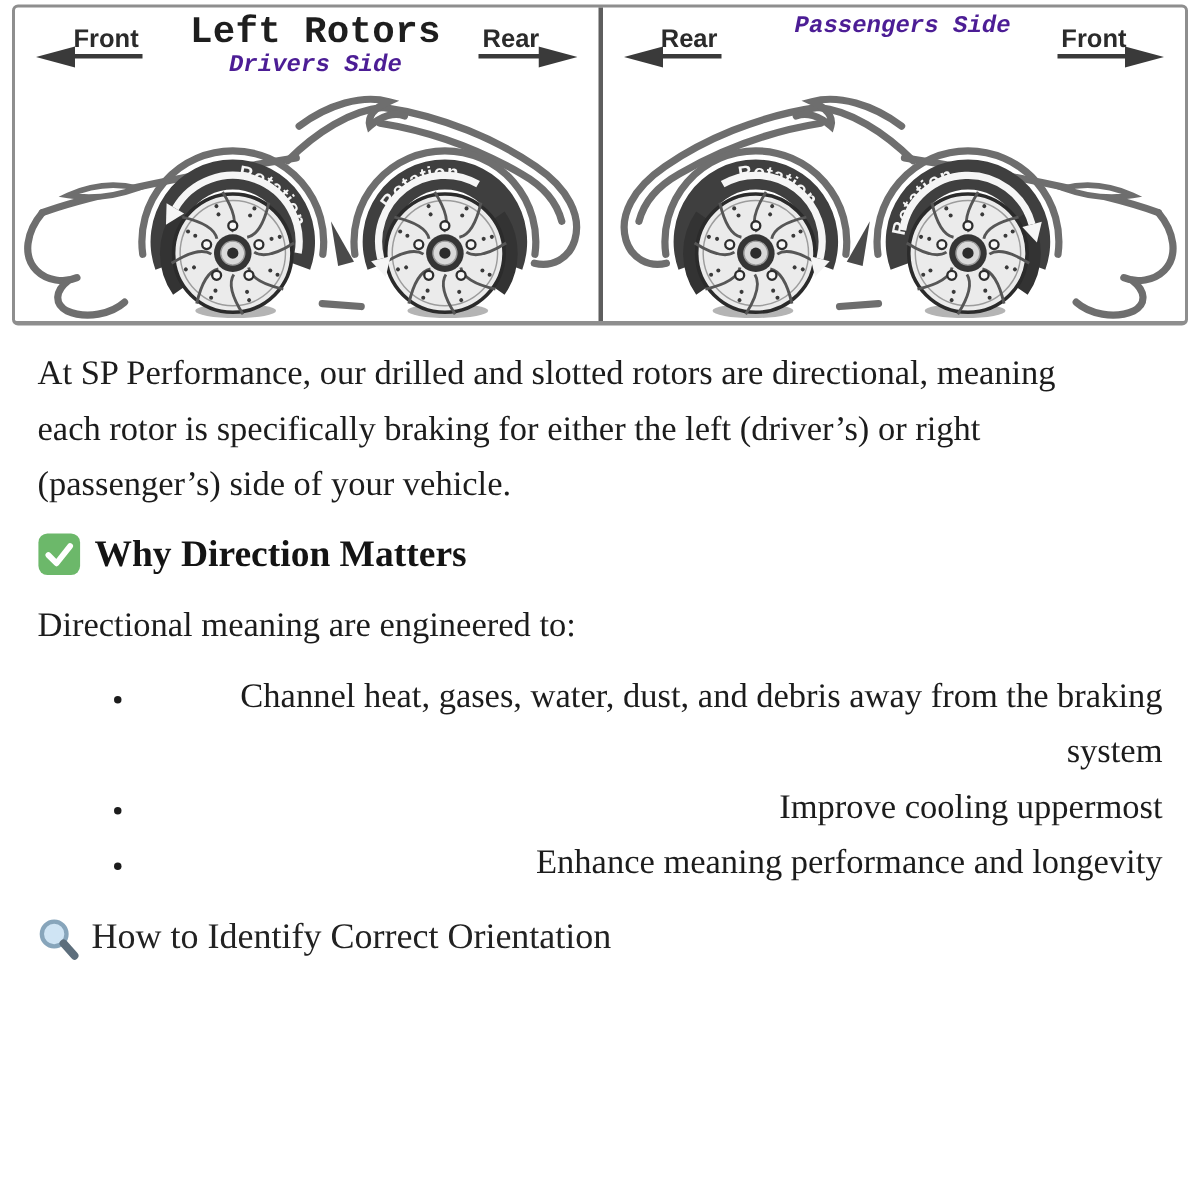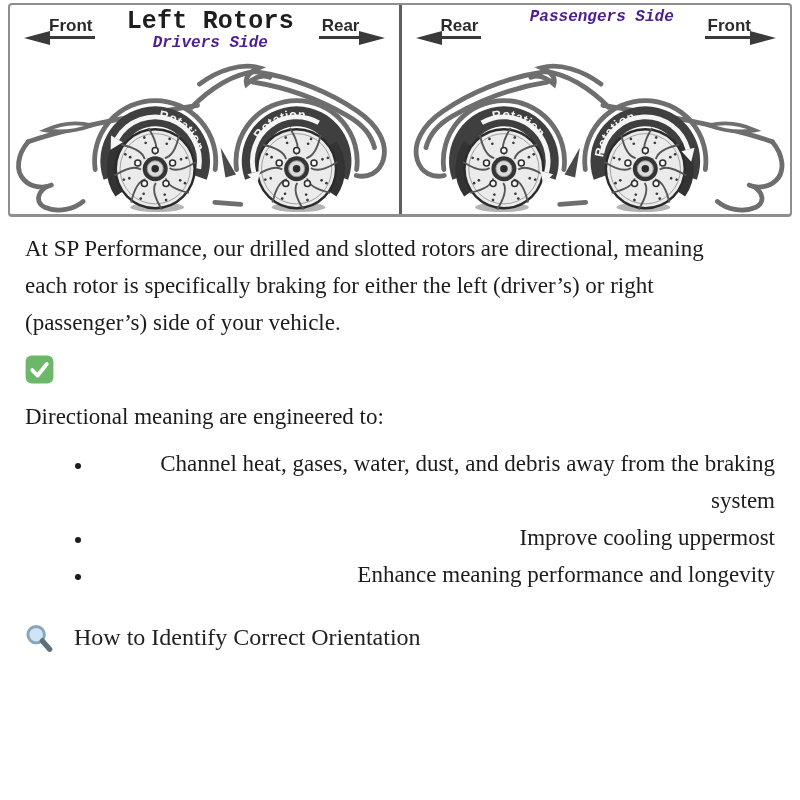--- a/index.html
+++ b/index.html
@@ -27,21 +27,21 @@
   
   .article{padding:0 25px;}
   .intro{margin:13px 0 0;font-size:23px;line-height:37px;max-width:712px;}
   .h2row{display:flex;align-items:center;gap:9px;margin:14px 0 0;}
   .h2row .htext{font-size:25px;font-weight:bold;color:#141414;}
   .check-box{width:29px;height:29px;flex:0 0 29px;}
   .lead{margin:14px 0 0;font-size:23px;line-height:37px;}
   ul{margin:10px 0 0;padding:0 0 0 68px;list-style:disc;}
   li{font-size:23px;line-height:37px;max-width:700px;text-align:right;}
   li::marker{font-size:19px;}
-  .h3row{display:flex;align-items:center;gap:20px;margin:28px 0 0;}
+  .h3row{display:flex;align-items:center;gap:7px;margin:16px 0 0;}
   .h3row .htext{font-size:24px;font-weight:normal;color:#222;}
   .mag-icon{width:29px;height:32px;flex:0 0 29px;position:relative;top:2px;}
   ul.second{margin-top:14px;}
 </style>
 </head>
 <body>
 
 <svg width="0" height="0" style="position:absolute" aria-hidden="true">
   <defs>
     <g id="slot-g">
@@ -181,20 +181,21 @@
 
 <div class="article">
 
   <p class="intro">At SP Performance, our drilled and slotted rotors are directional, meaning each rotor is specifically braking for either the left (driver’s) or right (passenger’s) side of your vehicle.</p>
 
   <div class="h2row">
     <svg class="check-box" viewBox="0 0 24 24">
       <rect x="0.5" y="0.5" width="23" height="23" rx="5" fill="#6cb86a"></rect>
       <path d="M6,12.5 L10.5,17 L18,7.5" stroke="#fff" stroke-width="3.2" fill="none" stroke-linecap="round" stroke-linejoin="round"></path>
     </svg>
+    <span class="htext">Why Direction Matters</span>
   </div>
 
   <p class="lead">Directional meaning are engineered to:</p>
 
   <ul>
     <li>Channel heat, gases, water, dust, and debris away from the braking system</li>
     <li>Improve cooling uppermost</li>
     <li>Enhance meaning performance and longevity</li>
   </ul>
 

